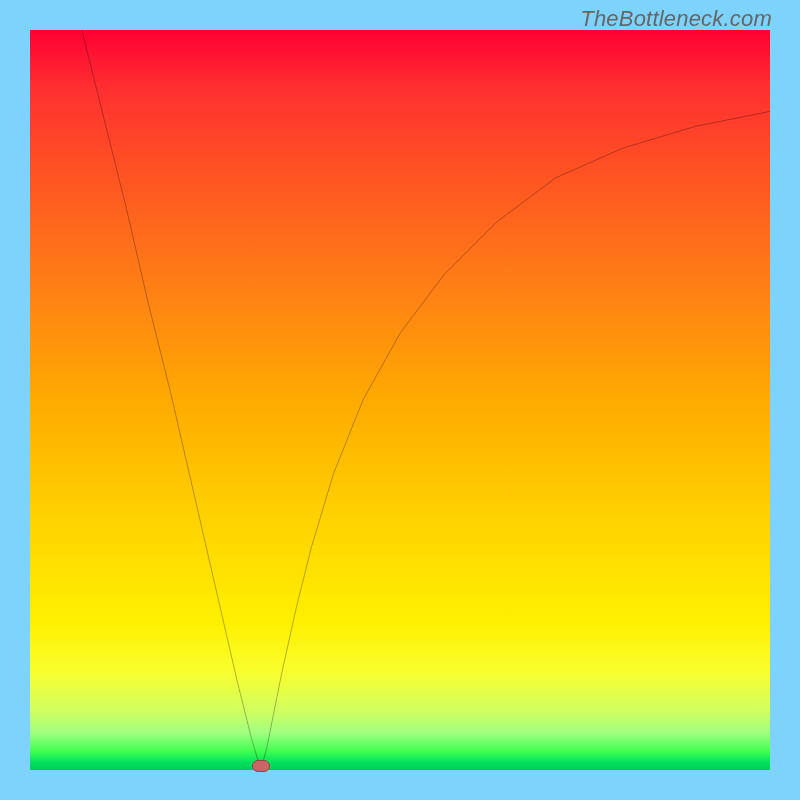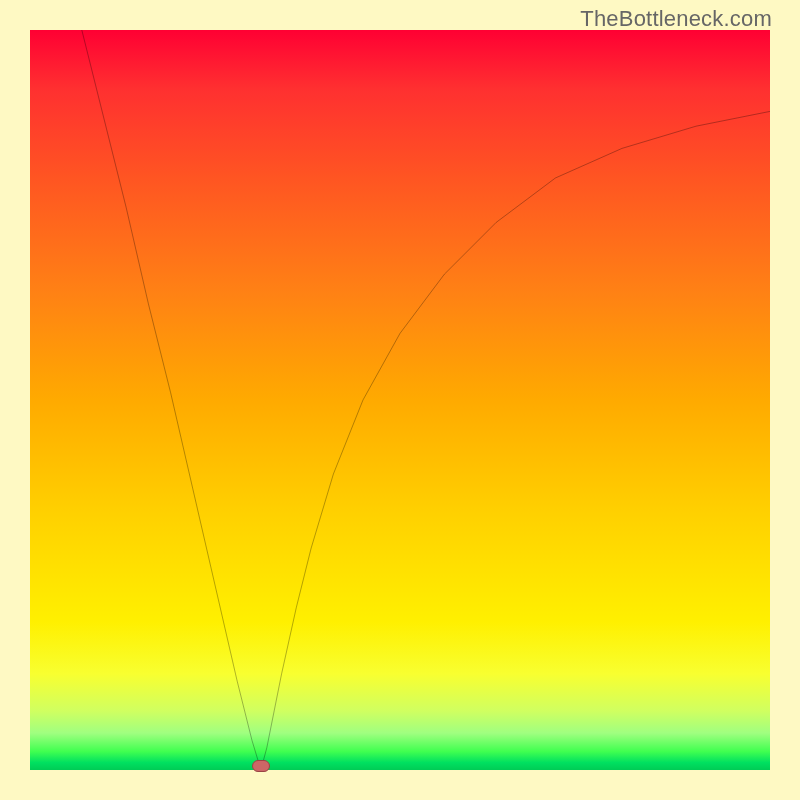--- a/index.html
+++ b/index.html
@@ -7,21 +7,22 @@
     padding: 0;
     width: 800px;
     height: 800px;
     overflow: hidden;
     font-family: Arial, sans-serif;
   }
   .chart-container {
     position: relative;
     width: 800px;
     height: 800px;
-    background: #fef9c3;
+    background: #7dd3fc;
+    font-style: italic;
   }
   .plot-area {
     position: absolute;
     left: 30px;
     top: 30px;
     width: 740px;
     height: 740px;
     background: linear-gradient(to bottom,
       #ff0033 0%,
       #ff3030 8%,

